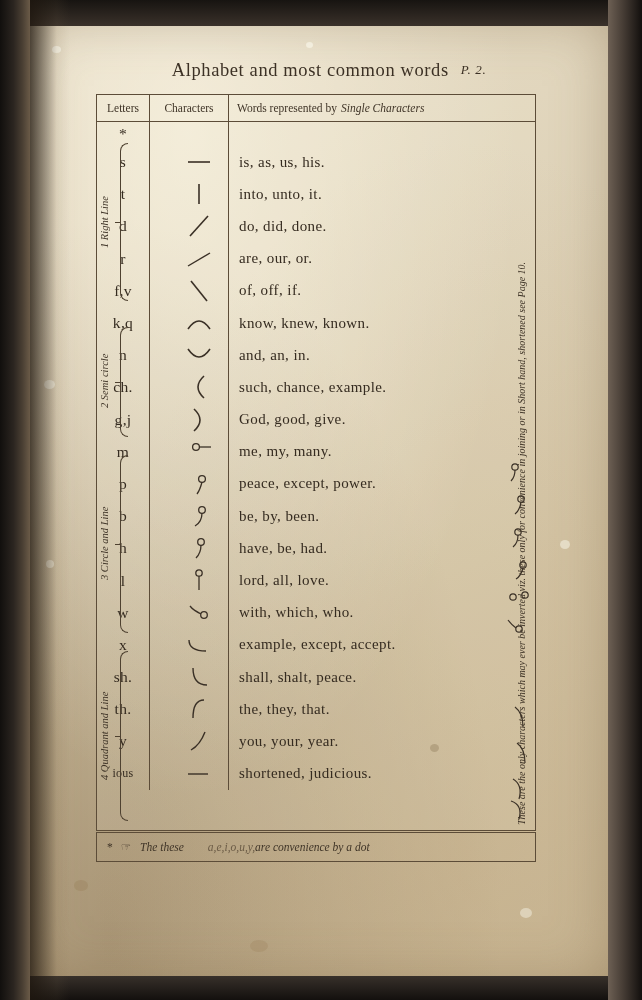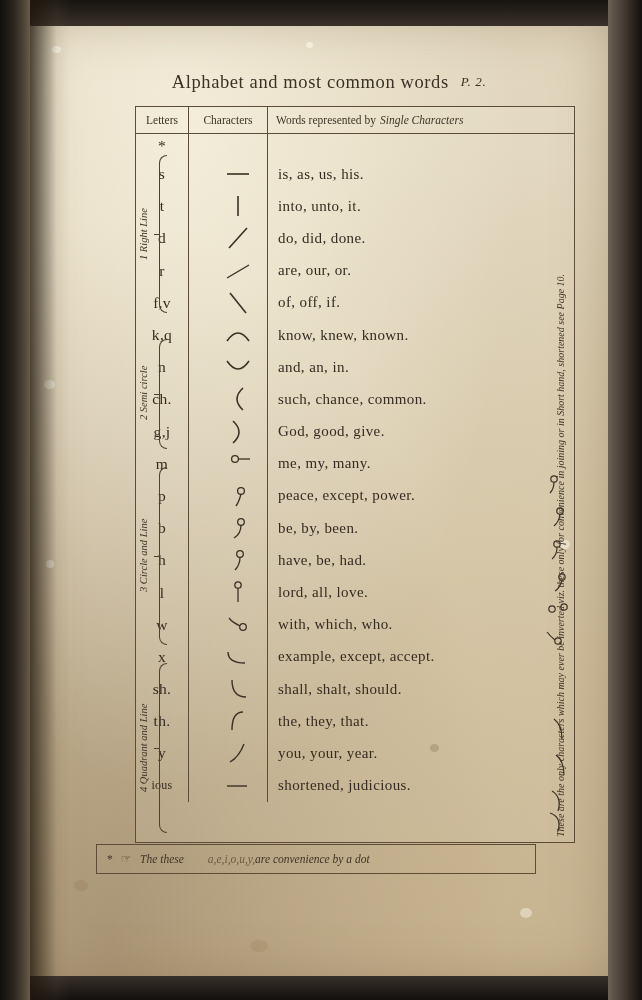--- a/index.html
+++ b/index.html
@@ -72,21 +72,21 @@
   .stain {
     position: absolute;
     border-radius: 50%;
     pointer-events: none;
     z-index: 3;
   }
 
   
   .plate {
     position: absolute;
-    left: 70px; top: 72px;
+    left: 70px; top: 60px;
     width: 500px; height: 820px;
     z-index: 6;
     color: #3a3026;
   }
 
   .plate-title {
     text-align: center;
     font-size: 18.5px;
     letter-spacing: 0.6px;
     color: #3c3125;
@@ -100,21 +100,20 @@
     vertical-align: 2px;
   }
 
   
   .table-wrap {
     position: absolute;
     left: 26px; top: 34px;
     width: 438px; height: 735px;
     border: 1.1px solid #5c4c38;
     background: rgba(255,252,240,0.10);
-    margin-left: 39px;
   }
   .hdr-row {
     display: flex;
     height: 26px;
     border-bottom: 1.1px solid #5c4c38;
     font-size: 11.5px;
     color: #3f3427;
   }
   .hdr-cell {
     display: flex;
@@ -403,21 +402,21 @@
 
       <div class="body-row">
         <div class="cell cell-letter">ch.</div>
         <div class="cell cell-char">
           <span class="glyph">
             <svg width="44" height="32">
                 <path d="M24 5 Q12 16 24 27" fill="none" stroke="#3a3026" stroke-width="1.6"></path>
               </svg>
           </span>
         </div>
-        <div class="cell cell-words">such, chance, common.</div>
+        <div class="cell cell-words">such, chance, example.</div>
       </div>
 
       <div class="body-row">
         <div class="cell cell-letter">g,j</div>
         <div class="cell cell-char">
           <span class="glyph">
             <svg width="44" height="32">
                 <path d="M14 5 Q26 16 14 27" fill="none" stroke="#3a3026" stroke-width="1.6"></path>
               </svg>
           </span>
@@ -517,21 +516,21 @@
 
       <div class="body-row">
         <div class="cell cell-letter">sh.</div>
         <div class="cell cell-char">
           <span class="glyph">
             <svg width="44" height="32">
                 <path d="M13 7 Q13 24 27 24" fill="none" stroke="#3a3026" stroke-width="1.4"></path>
               </svg>
           </span>
         </div>
-        <div class="cell cell-words">shall, shalt, should.</div>
+        <div class="cell cell-words">shall, shalt, peace.</div>
       </div>
 
       <div class="body-row">
         <div class="cell cell-letter">th.</div>
         <div class="cell cell-char">
           <span class="glyph">
             <svg width="44" height="32">
                 <path d="M24 7 Q13 7 13 25" fill="none" stroke="#3a3026" stroke-width="1.4"></path>
               </svg>
           </span>

